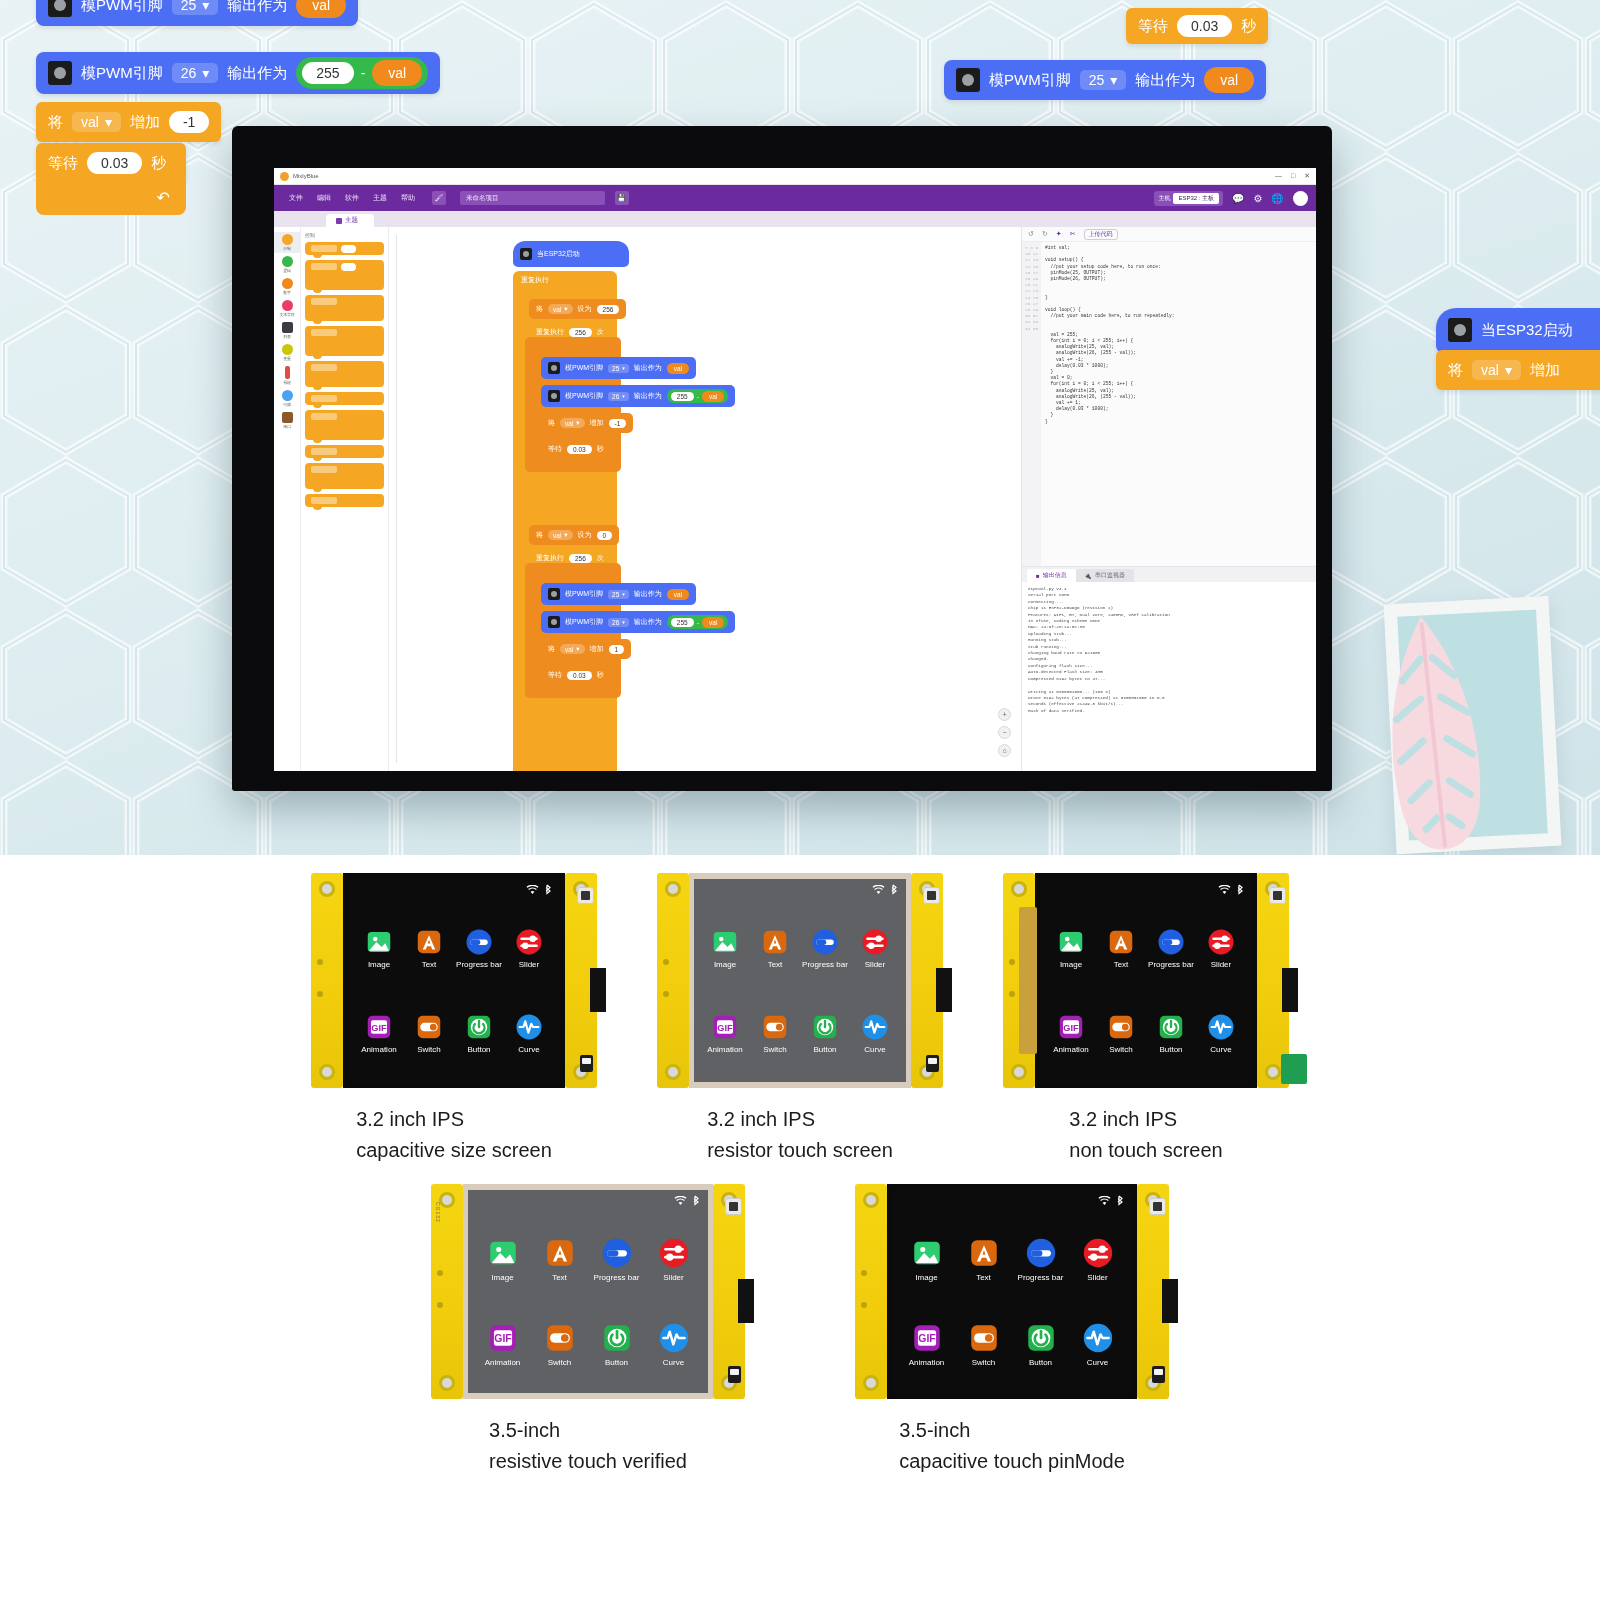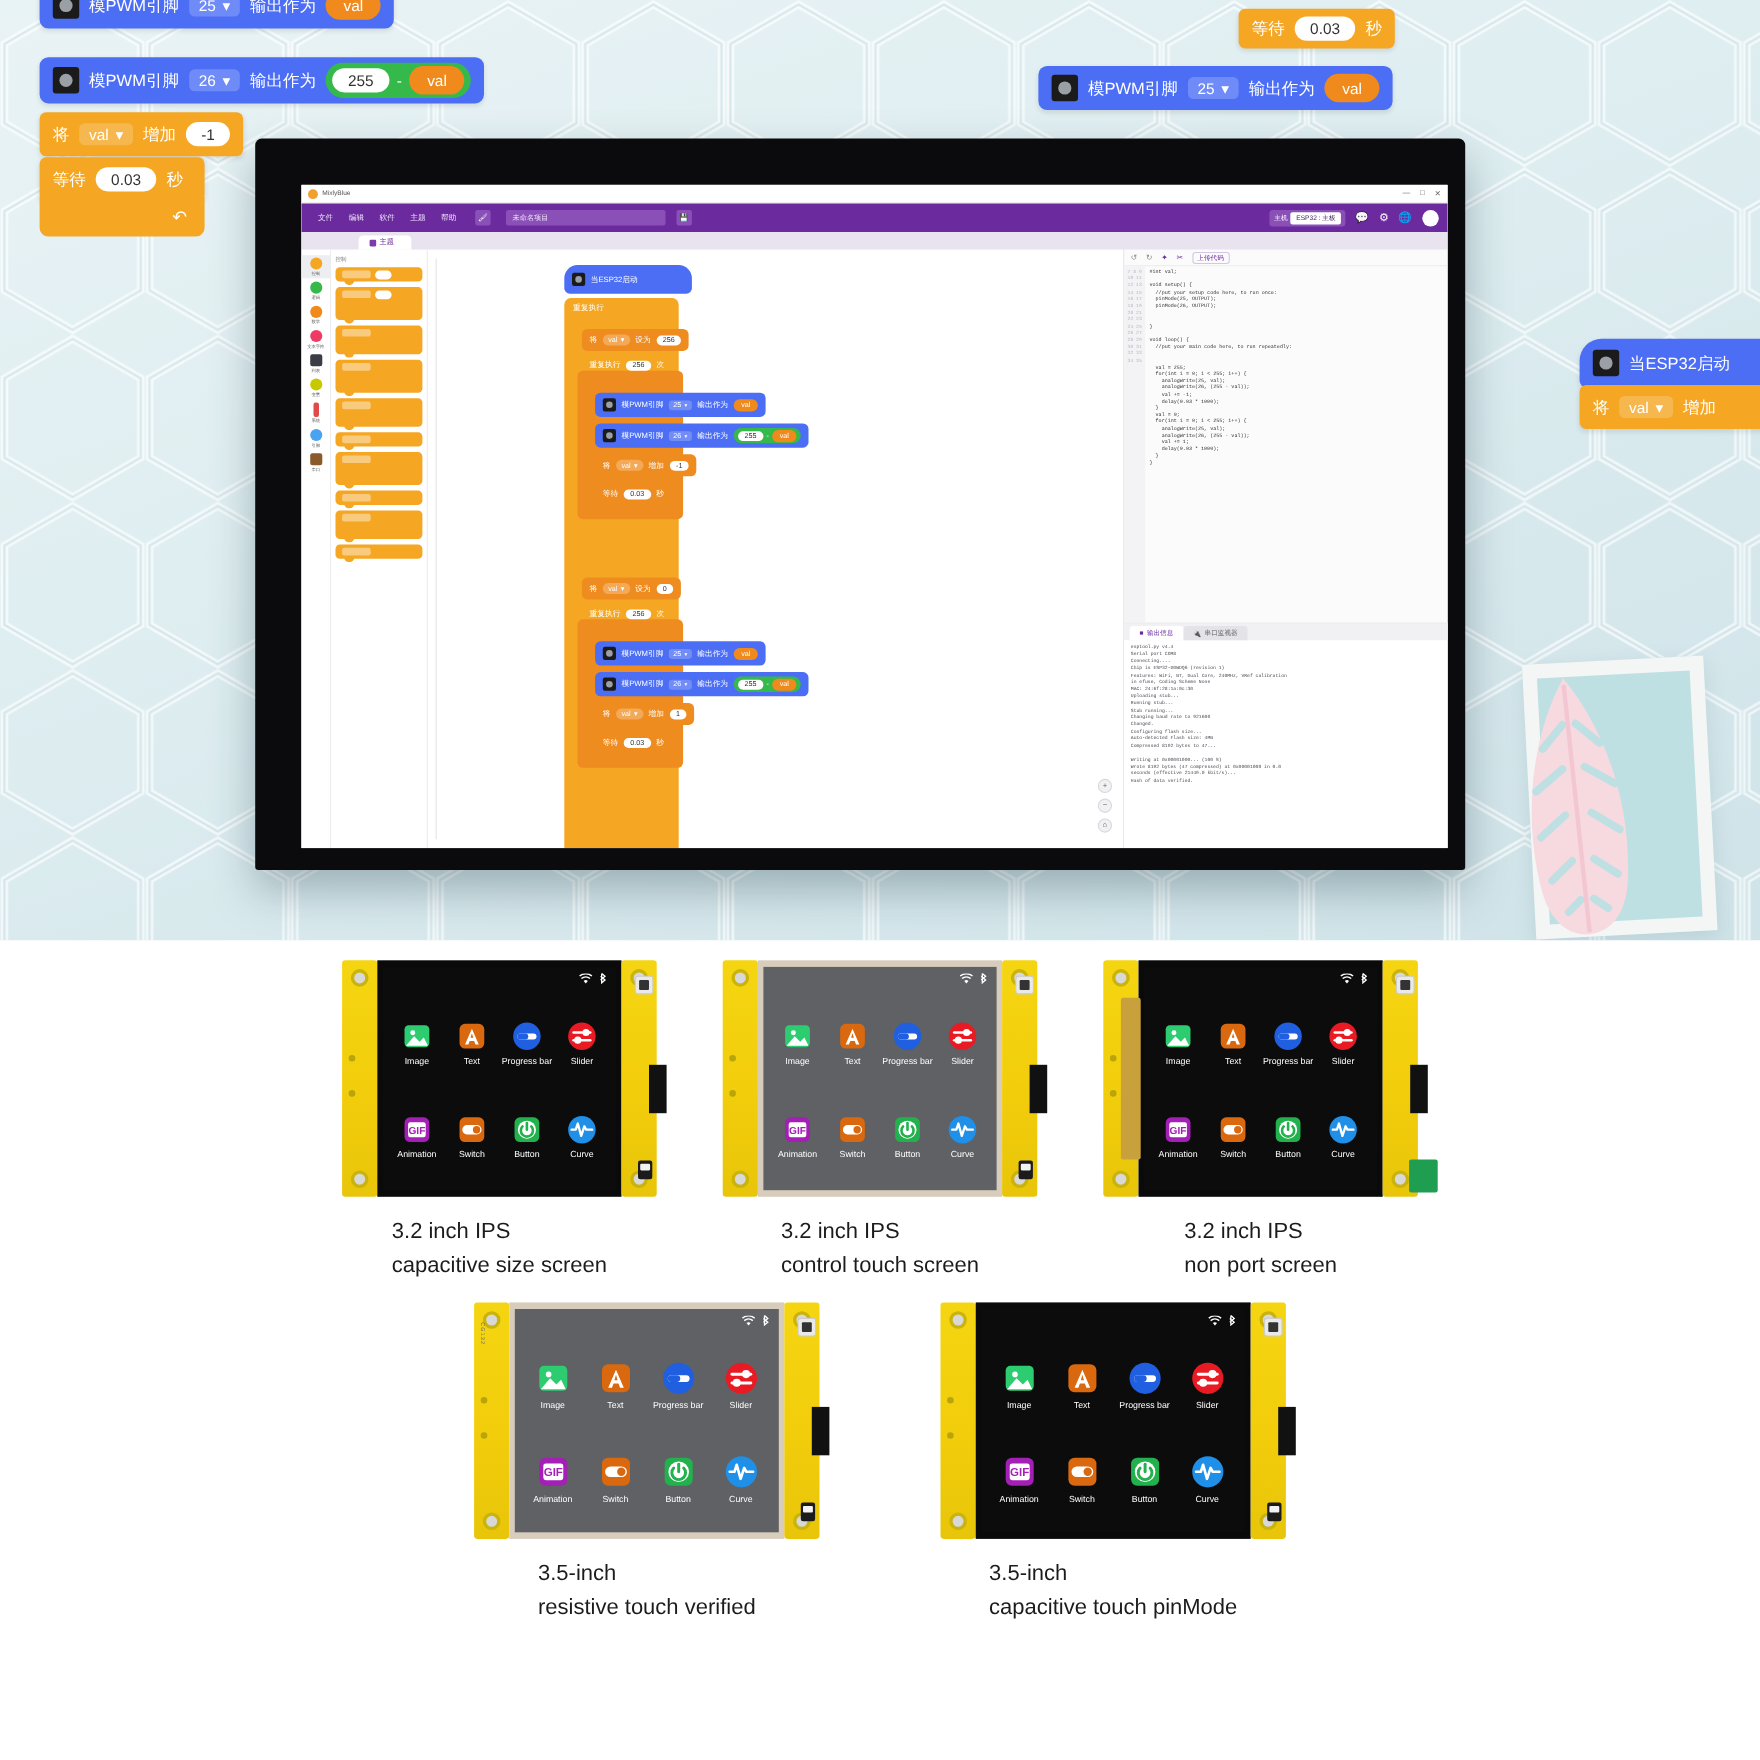--- a/index.html
+++ b/index.html
@@ -991,21 +991,21 @@
             <span class="hole b"></span>
             <span class="sidechip">
                 <i></i>
               </span>
             <span class="conn"></span>
             <span class="swtch"></span>
           </div>
         </div>
         <div class="pcap">
           <div>3.2 inch IPS</div>
-          <div>control touch screen</div>
+          <div>resistor touch screen</div>
         </div>
       </div>
 
       <div class="pcell">
         <div class="board" style="height:215px;">
           <div class="rail left">
             <span class="hole t"></span>
             <span class="hole b"></span>
             <span class="pad" style="top:86px"></span>
             <span class="pad" style="top:118px"></span>
@@ -1113,21 +1113,21 @@
             <span class="hole b"></span>
             <span class="sidechip">
                 <i></i>
               </span>
             <span class="conn"></span>
             <span class="green-conn"></span>
           </div>
         </div>
         <div class="pcap">
           <div>3.2 inch IPS</div>
-          <div>non port screen</div>
+          <div>non touch screen</div>
         </div>
       </div>
     </div>
 
     <div class="prow r2">
 
       <div class="pcell">
         <div class="board" style="height:215px;">
           <div class="rail left">
             <span class="hole t"></span>

